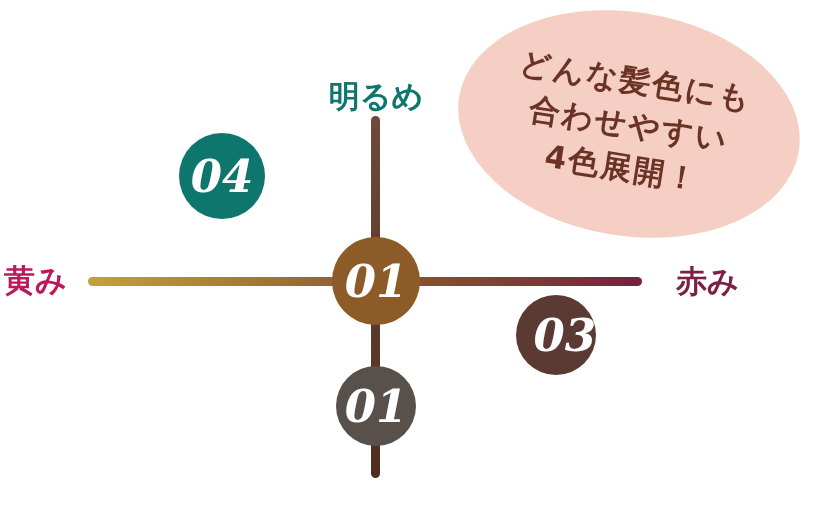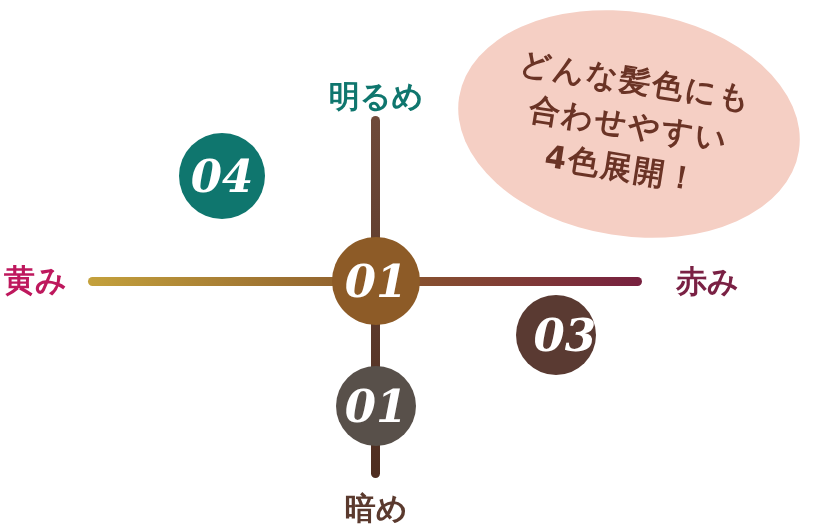--- a/index.html
+++ b/index.html
@@ -75,21 +75,20 @@
       <div>どんな髪色にも</div>
       <div>合わせやすい</div>
       <div>4色展開！</div>
     </div>
   </div>
 
   <div class="axis-line-v" style="background: linear-gradient(rgb(111, 74, 58), rgb(78, 45, 32));"></div>
   <div class="axis-line-h" style="background: linear-gradient(90deg, rgb(196, 161, 60), rgb(138, 90, 44) 52%, rgb(119, 32, 63));"></div>
 
   <div class="axis-label top" style="color: #0f766e;">明るめ</div>
-  <div class="axis-label bottom" style="color: rgb(91, 58, 46);">暗め</div>
   <div class="axis-label left" style="color: #be185d;">黄み</div>
   <div class="axis-label right" style="color: rgb(122, 33, 68);">赤み</div>
 
   <div class="point p04" style="background: #0f766e;">
     <span>04</span>
   </div>
   <div class="point p02" style="background: rgb(141, 91, 39);">
     <span>01</span>
   </div>
   <div class="point p03" style="background: rgb(90, 58, 50);">

